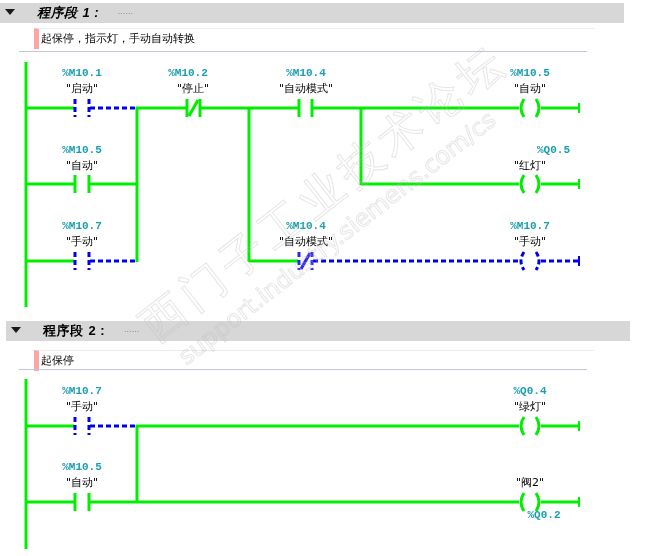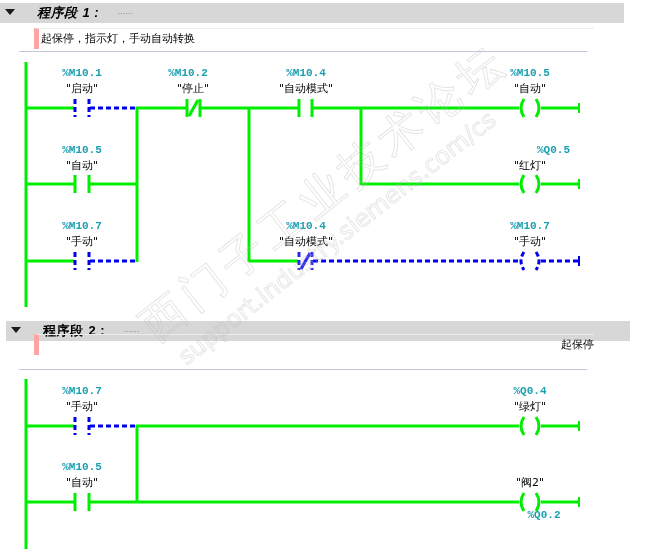--- a/index.html
+++ b/index.html
@@ -27,21 +27,21 @@
   <span class="dots">......</span>
 </div>
 <div class="comment" style="top:28px;">起保停，指示灯，手动自动转换</div>
 <div class="sep" style="top:51px;"></div>
 
 <div class="seg-header" style="top:321px;margin-left:6px;">
   <span class="tri"></span>
   <span class="title"><span>程序段</span> <span class="num">2 :</span></span>
   <span class="dots">......</span>
 </div>
-<div class="comment" style="top:334px;text-align:right;">起保停</div>
+<div class="comment" style="top:350px;">起保停</div>
 <div class="sep" style="top:369px;"></div>
 
 <svg class="ladder" width="646" height="556">
   <g fill="none" stroke-width="3">
 
     <line x1="26" y1="62" x2="26" y2="307" stroke="#00ee00"></line>
 
     <line x1="26" y1="108" x2="74" y2="108" stroke="#00ee00"></line>
     <line x1="90" y1="108" x2="136" y2="108" stroke="#0000ee" stroke-dasharray="5,3"></line>
     <line x1="136" y1="108" x2="186" y2="108" stroke="#00ee00"></line>

